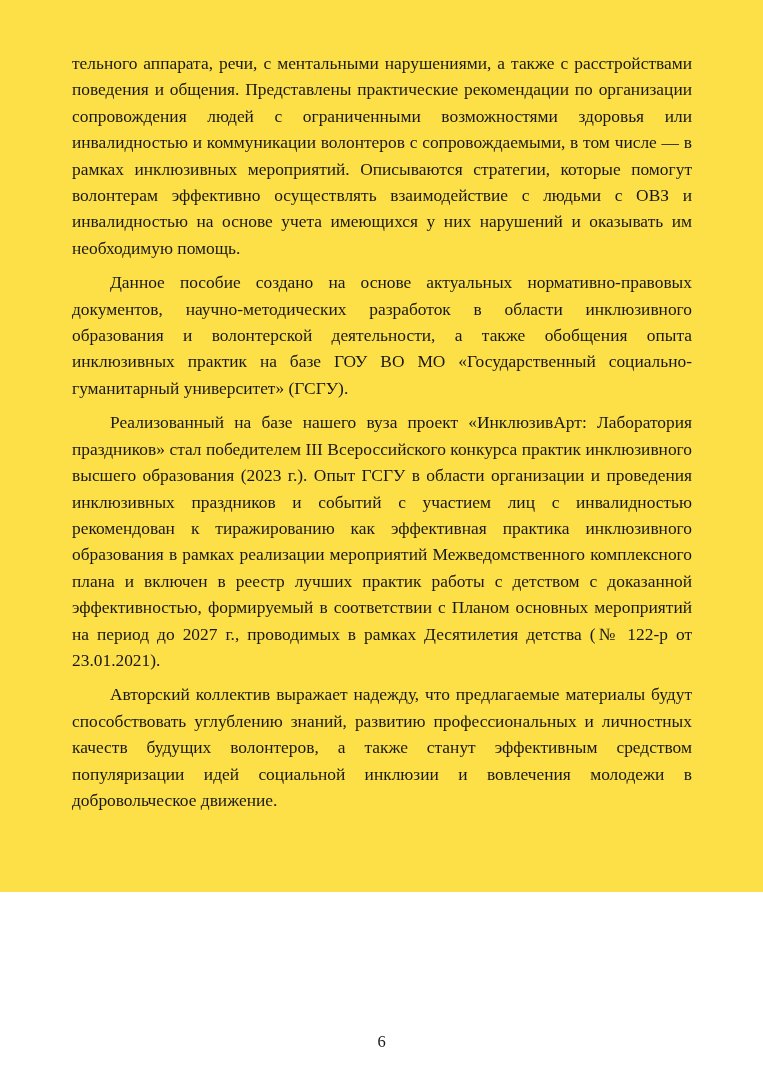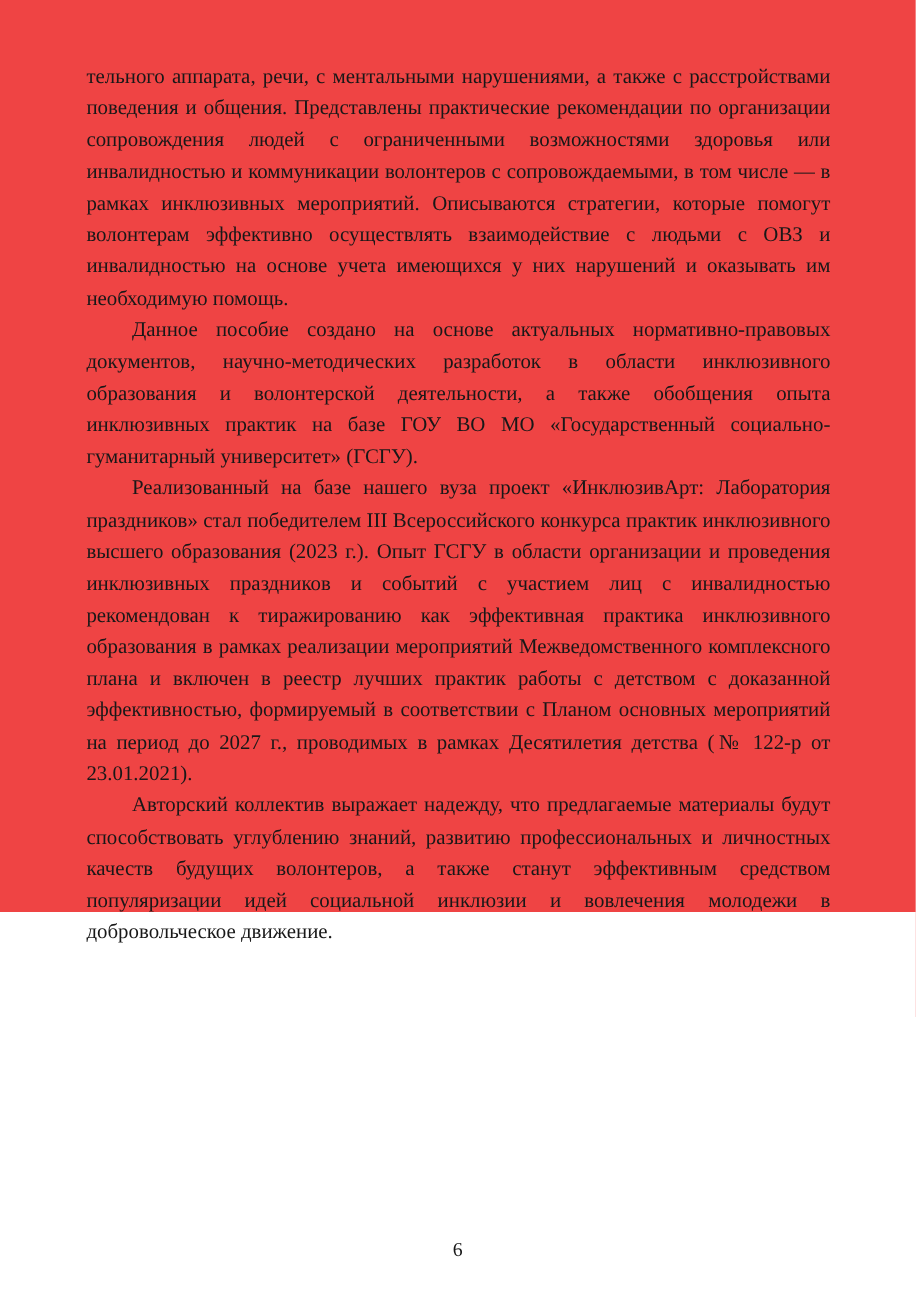--- a/index.html
+++ b/index.html
@@ -13,40 +13,40 @@
     position: relative;
     overflow: hidden;
     font-family: "Liberation Serif", serif;
     color: #1a1a1a;
   }
   .page {
     position: absolute;
     top: 0;
     left: 0;
     width: 763px;
-    height: 760px;
-    background: #ef4444;
+    height: 892px;
+    background: #fde047;
   }
   .text-column {
     position: absolute;
     left: 72px;
     top: 50px;
     width: 620px;
   }
   .para {
     margin: 0;
     font-size: 17.4px;
     line-height: 26.4px;
     text-align: justify;
     text-justify: inter-word;
     color: #181818;
     hyphens: manual;
   }
   .para + .para {
-    margin-top: 0;
+    margin-top: 8px;
   }
   .indent {
     text-indent: 38px;
   }
   .page-number {
     position: absolute;
     left: 0;
     right: 0;
     top: 1032px;
     text-align: center;

